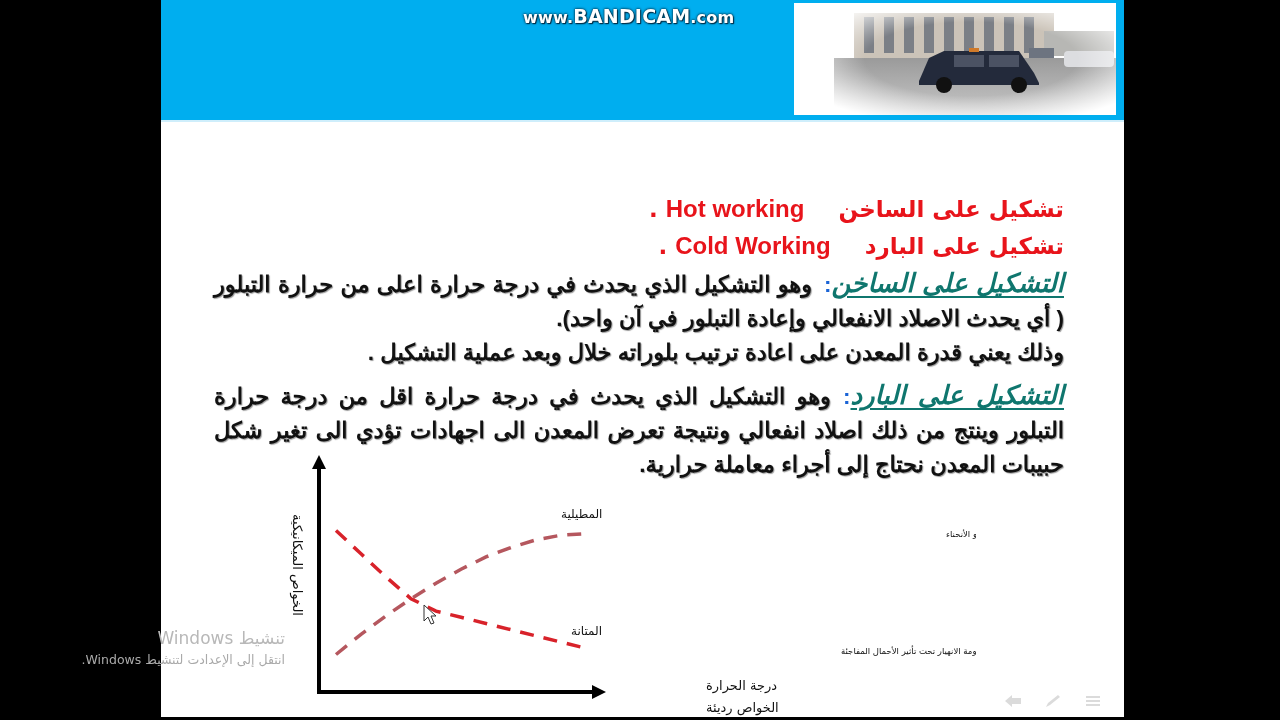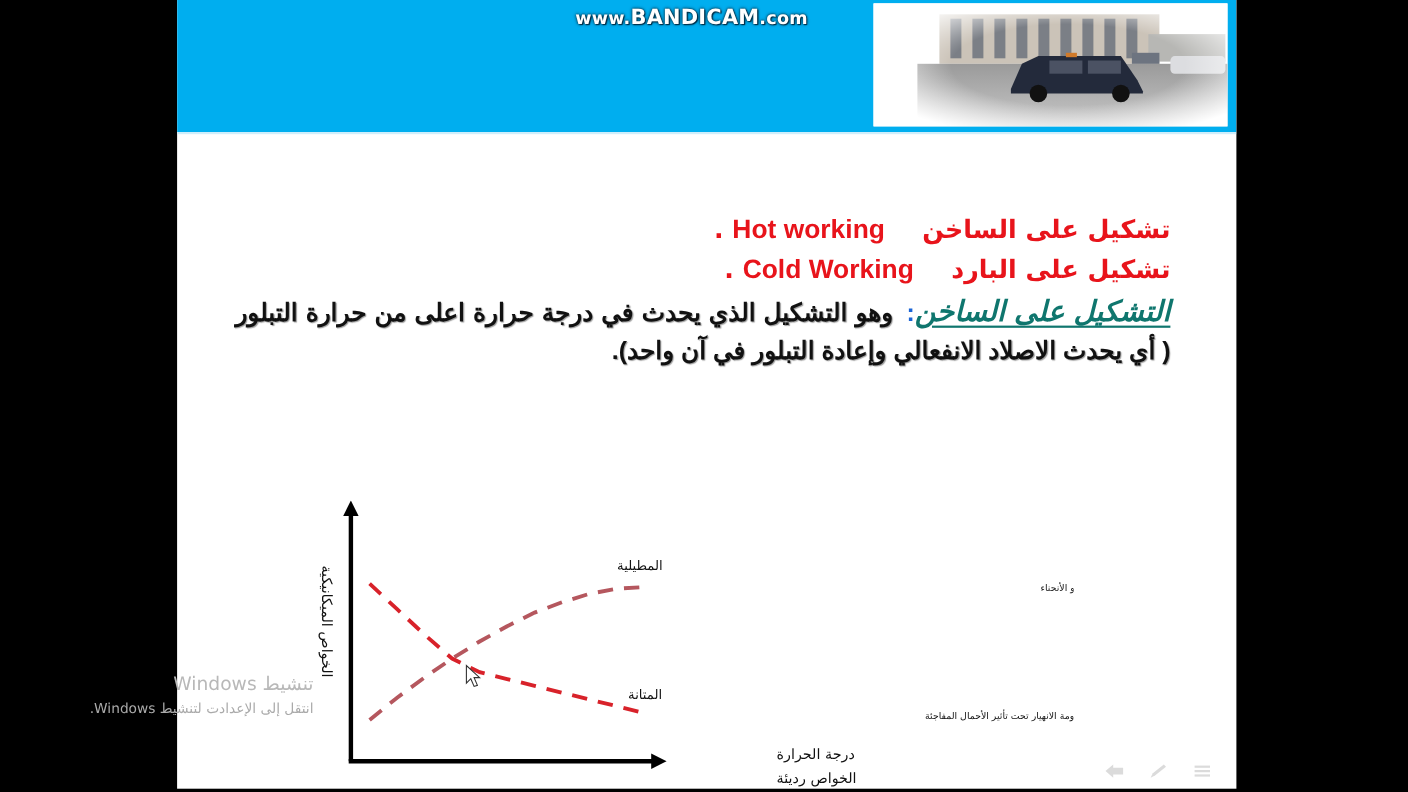--- a/index.html
+++ b/index.html
@@ -44,21 +44,21 @@
   .para .term {
     color:#0f766e; font-style:italic; text-decoration:underline; text-decoration-thickness:2px;
     text-underline-offset:4px; font-size:26px; text-shadow:none;
   }
   .para .colon { color:#1a64d6; margin-left:12px; text-shadow:none; }
   .chart { position:absolute; left:95px; top:455px; }
   .win-activate {
     position:absolute; right:995px; top:612px; direction:rtl; color:#b8b8b8; font-family:"DejaVu Sans", sans-serif;
     white-space:nowrap; text-align:right;
   }
-  .win-activate .l1 { font-size:17px; }
+  .win-activate .l1 { font-size:17px;margin-top:16px; }
   .win-activate .l2 { font-size:12.5px; margin-top:4px; color:#aaa; }
   .nav-icons { position:absolute; left:843px; top:693px; display:flex; gap:22px; opacity:0.35; }
   .nav-icons span { width:18px; height:14px; display:inline-block; }
 </style>
 </head>
 <body>
 
 <div class="slide">
 
   <div class="banner"></div>
@@ -108,22 +108,26 @@
 
   <div class="type-line" style="top:232px;">
     <span>تشكيل على البارد</span><span class="en">Cold Working</span> <span>.</span>
   </div>
   <div class="type-line" style="top:195px;">
     <span>تشكيل على الساخن</span><span class="en">Hot working</span> <span>.</span>
   </div>
 
   <div class="para" style="top:266px;">
     <span class="term">التشكيل على الساخن</span><span class="colon">:</span><span>وهو التشكيل الذي يحدث في درجة حرارة اعلى من حرارة التبلور ( أي يحدث الاصلاد الانفعالي وإعادة التبلور في آن واحد).</span><br>
+    <span>وذلك يعني قدرة المعدن على اعادة ترتيب بلوراته خلال وبعد عملية التشكيل .</span>
   </div>
 
+  <div class="para" style="top:378px;">
+    <span class="term">التشكيل على البارد</span><span class="colon">:</span><span>وهو التشكيل الذي يحدث في درجة حرارة  اقل من درجة حرارة التبلور وينتج من ذلك اصلاد انفعالي ونتيجة تعرض المعدن الى اجهادات تؤدي الى تغير شكل حبيبات المعدن نحتاج إلى أجراء معاملة حرارية.</span>
+  </div>
 
   <svg class="chart" width="720" height="265" viewBox="0 0 720 265">
 
     <line x1="63" y1="8" x2="63" y2="237" stroke="#000" stroke-width="4"></line>
     <polygon points="63,0 56,14 70,14" fill="#000"></polygon>
     <line x1="61" y1="237" x2="340" y2="237" stroke="#000" stroke-width="4"></line>
     <polygon points="350,237 336,230 336,244" fill="#000"></polygon>
 
     <path id="ductility" d="M80.0,199.5 L105.0,179.3 L130.0,160.8 L155.0,143.7 L180.0,128.2 L205.0,114.3 L230.0,101.9 L255.0,92.5 L280.0,84.8 L305.0,80.2 L330.0,78.6" fill="none" stroke="#b5575e" stroke-width="3.5" stroke-dasharray="14,10"></path>
 

